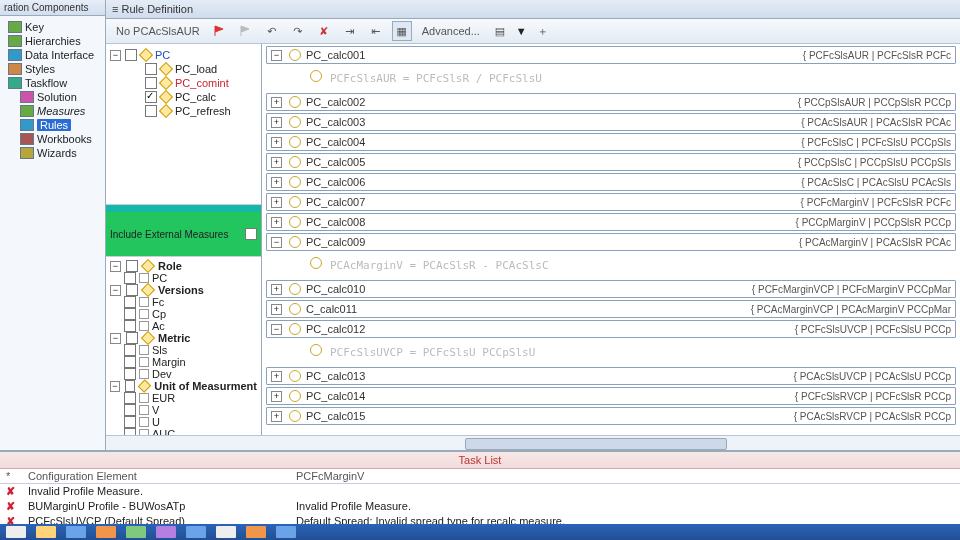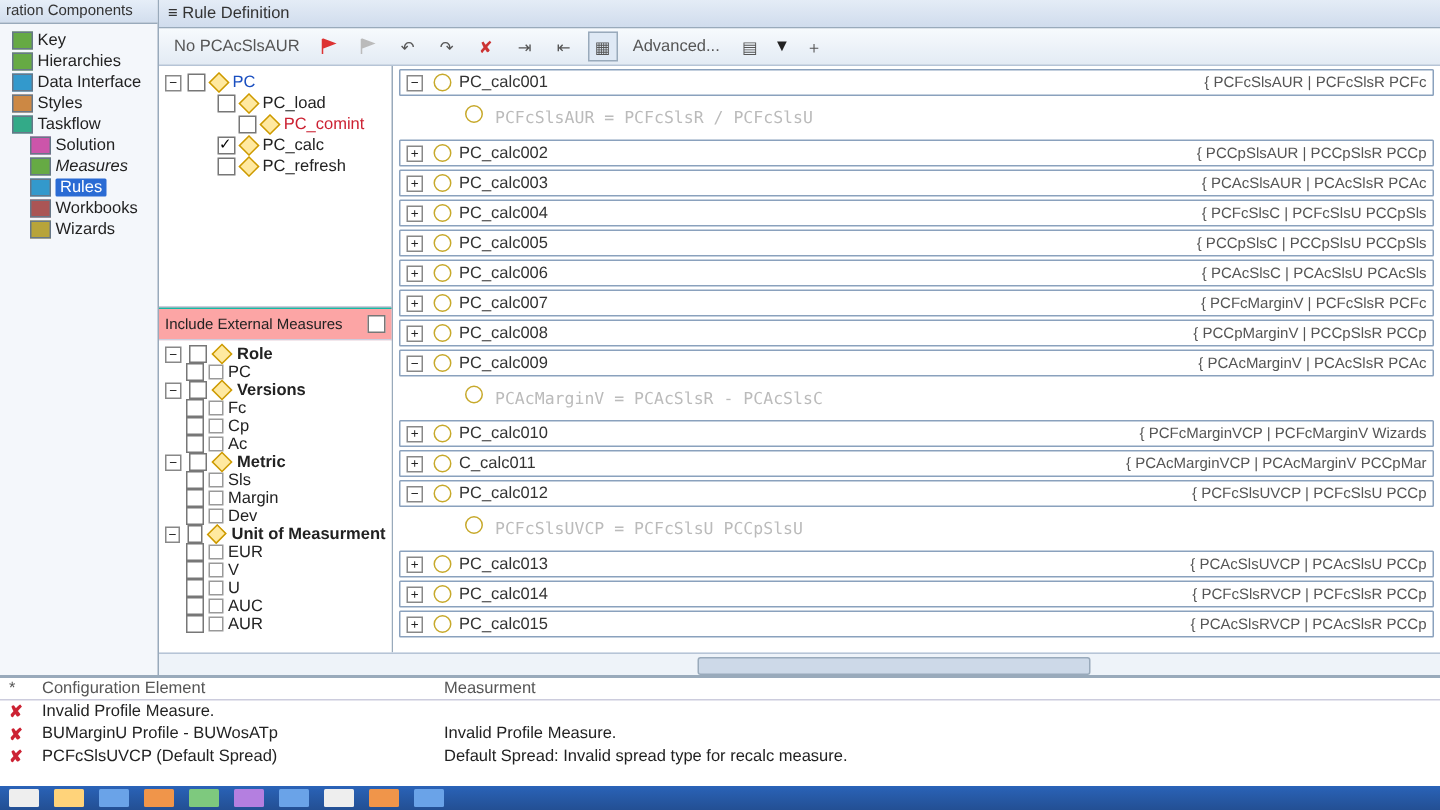--- a/index.html
+++ b/index.html
@@ -21,21 +21,21 @@
   .tlabel{color:#555;padding:0 4px}
   .mid{flex:1;display:flex;min-height:0}
   .midLeft{width:155px;border-right:1px solid #9ab;display:flex;flex-direction:column;background:#fff}
   .pcTree{flex:0 0 auto;height:152px;border-bottom:1px solid #ccd;overflow:auto;padding:4px}
   .pcTree .row{display:flex;align-items:center;gap:2px;padding:1px 0;white-space:nowrap}
   .box{width:9px;height:9px;border:1px solid #888;display:inline-flex;align-items:center;justify-content:center;font-size:9px;line-height:1;margin-right:2px;background:#fff}
   .chk{width:10px;height:10px;border:1px solid #777;display:inline-block;background:#fff;position:relative}
   .chk.on::after{content:"✓";position:absolute;left:0;top:-2px;font-size:10px;color:#000}
   .diamond{width:8px;height:8px;transform:rotate(45deg);display:inline-block;border:1px solid #c90;background:#ffe9a0;margin:0 2px}
   .red{color:#c23}
-  .measRow{border-top:1px solid #14b8a6;border-bottom:1px solid #ccd;padding:4px 4px;display:flex;align-items:center;justify-content:space-between;background:#fca5a5}
+  .measRow{border-top:7px solid #14b8a6;border-bottom:1px solid #ccd;padding:16px 4px;display:flex;align-items:center;justify-content:space-between;background:#22c55e}
   .filterTree{flex:1;overflow:auto;padding:3px 4px;background:#fff}
   .filterTree .frow{display:flex;align-items:center;gap:3px;padding:0;white-space:nowrap}
   .filterTree .hdr{font-weight:bold}
   .indent1{padding-left:16px}
   .rules{flex:1;overflow:auto;background:#fff;border-left:0}
   .ruleRow{border:1px solid #8aa1bd;border-radius:1px;margin:2px 4px;display:flex;align-items:center;padding:2px 4px;gap:5px;background:#fff}
   .ruleRow .rn{flex:0 0 auto;color:#333}
   .ruleRow .spc{flex:1}
   .ruleRow .rr{color:#555;font-size:10px;white-space:nowrap}
   .formula{color:#bbb;font-family:Consolas,monospace;padding:4px 20px 6px 48px;border-left:0}
@@ -144,21 +144,21 @@
                 <span class="chk"></span>
                 <span class="diamond"></span>
                 <span class="blue">PC</span>
               </div>
               <div class="row" style="padding-left: 22px;">
                 <span style="width:11px"></span>
                 <span class="chk "></span>
                 <span class="diamond"></span>
                 <span class="">PC_load</span>
               </div>
-              <div class="row" style="padding-left: 22px; justify-content: center;">
+              <div class="row" style="padding-left: 22px;">
                 <span style="width:11px"></span>
                 <span class="chk "></span>
                 <span class="diamond"></span>
                 <span class="red">PC_comint</span>
               </div>
               <div class="row" style="padding-left: 22px;">
                 <span style="width:11px"></span>
                 <span class="chk on"></span>
                 <span class="diamond"></span>
                 <span class="">PC_calc</span>
@@ -338,21 +338,21 @@
               <span class="rn">PC_calc009</span>
               <span class="spc"></span>
               <span class="rr">{ PCAcMarginV | PCAcSlsR PCAc</span>
             </div>
             <div class="formula"><span class="circ" style="margin-right:8px"></span>PCAcMarginV = PCAcSlsR -  PCAcSlsC</div>
             <div class="ruleRow">
               <span class="box">+</span>
               <span class="circ"></span>
               <span class="rn">PC_calc010</span>
               <span class="spc"></span>
-              <span class="rr">{ PCFcMarginVCP | PCFcMarginV Wizards</span>
+              <span class="rr">{ PCFcMarginVCP | PCFcMarginV PCCpMar</span>
             </div>
             <div class="ruleRow">
               <span class="box">+</span>
               <span class="circ"></span>
               <span class="rn">C_calc011</span>
               <span class="spc"></span>
               <span class="rr">{ PCAcMarginVCP | PCAcMarginV PCCpMar</span>
             </div>
             <div class="ruleRow">
               <span class="box">−</span>
@@ -385,24 +385,25 @@
             </div>
           </div>
       </div>
       <div class="hscroll">
           <div class="thumb"></div>
         </div>
     </div>
   </div>
 
   <div class="tasks">
+    <div class="thdr">Task List</div>
     <div class="trow colhdr">
       <div style="width:14px">*</div>
       <div class="c1">Configuration Element</div>
-      <div>Measurment</div>
+      <div>PCFcMarginV</div>
     </div>
     <div id="taskRows">
         <div class="trow">
           <div style="width:14px"><span class="xmark">✘</span></div>
           <div>Invalid Profile Measure.</div>
         </div>
         <div class="trow">
           <div style="width:14px"><span class="xmark">✘</span></div>
           <div class="c1">BUMarginU Profile - BUWosATp</div>
           <div>Invalid Profile Measure.</div>

